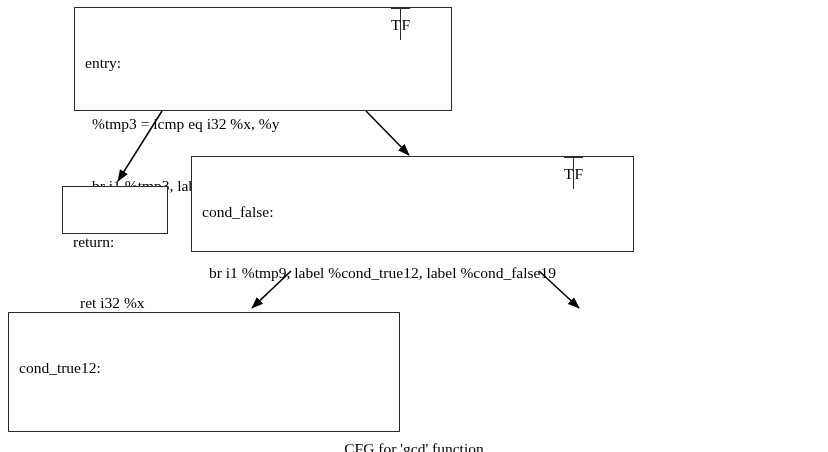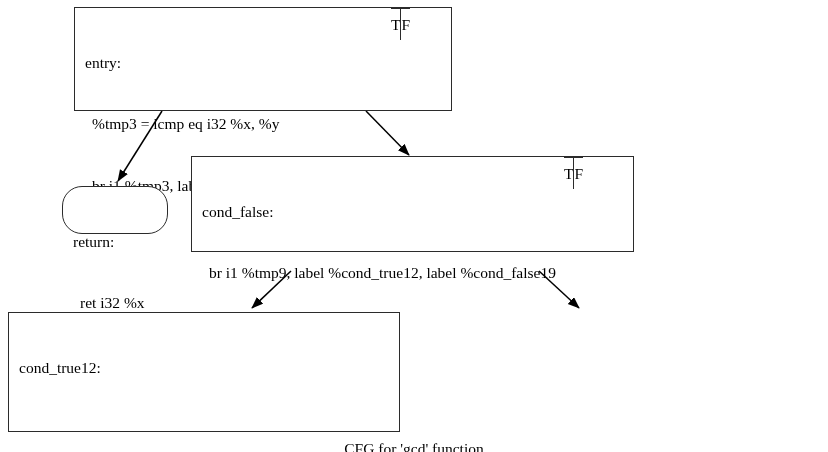--- a/index.html
+++ b/index.html
@@ -94,21 +94,21 @@
       <span class="lbl">entry:</span>
       <span class="ins">%tmp3 = icmp eq i32 %x, %y</span>
       <span class="ins">br i1 %tmp3, label %return, label %cond_false</span>
     </div>
     <div class="ports">
       <div class="port">T</div>
       <div class="port right-port">F</div>
     </div>
   </div>
 
-  <div class="node" style="left:62px; top:186px; width:106px; height:48px;border-radius:20px;">
+  <div class="node" style="left:62px; top:186px; width:106px; height:48px;">
     <div class="node-body">
       <span class="lbl">return:</span>
       <span class="ins">ret i32 %x</span>
     </div>
   </div>
 
   <div class="node" style="left:191px; top:156px; width:443px; height:96px;">
     <div class="node-body">
       <span class="lbl">cond_false:</span>
       <span class="ins">br i1 %tmp9, label %cond_true12, label %cond_false19</span>

